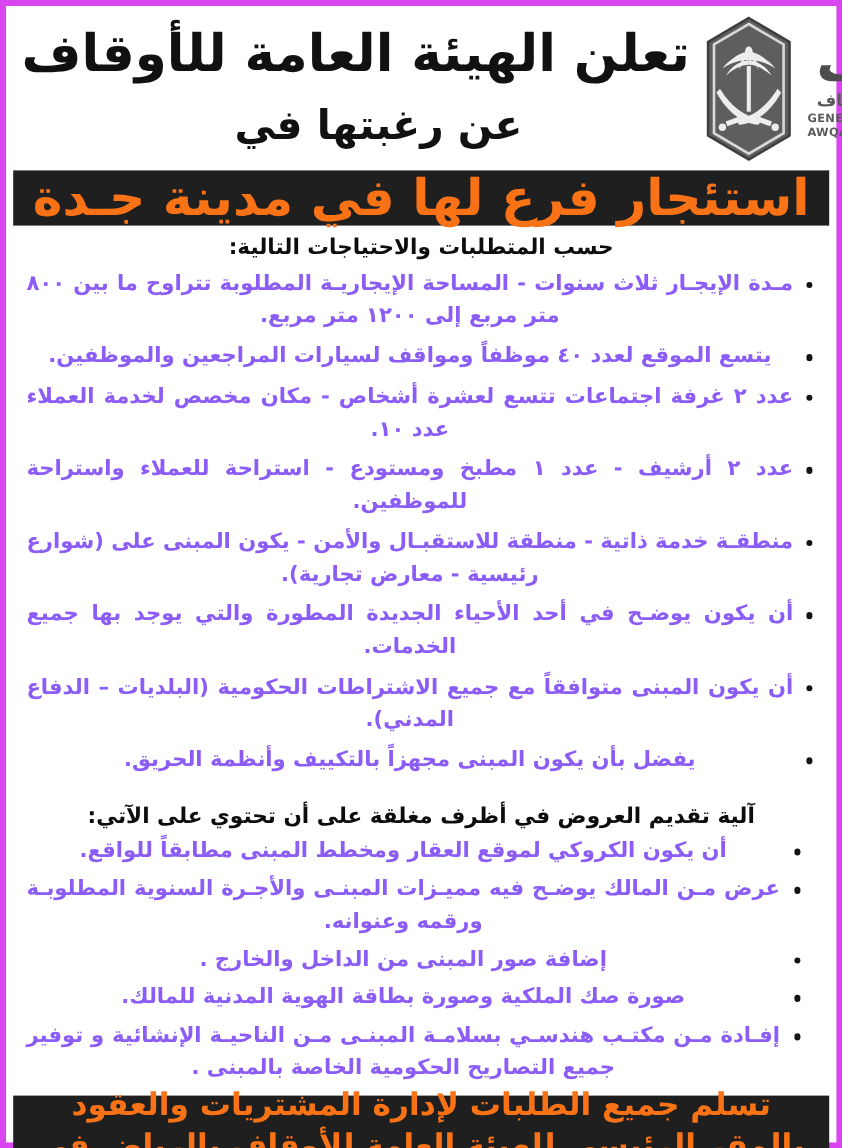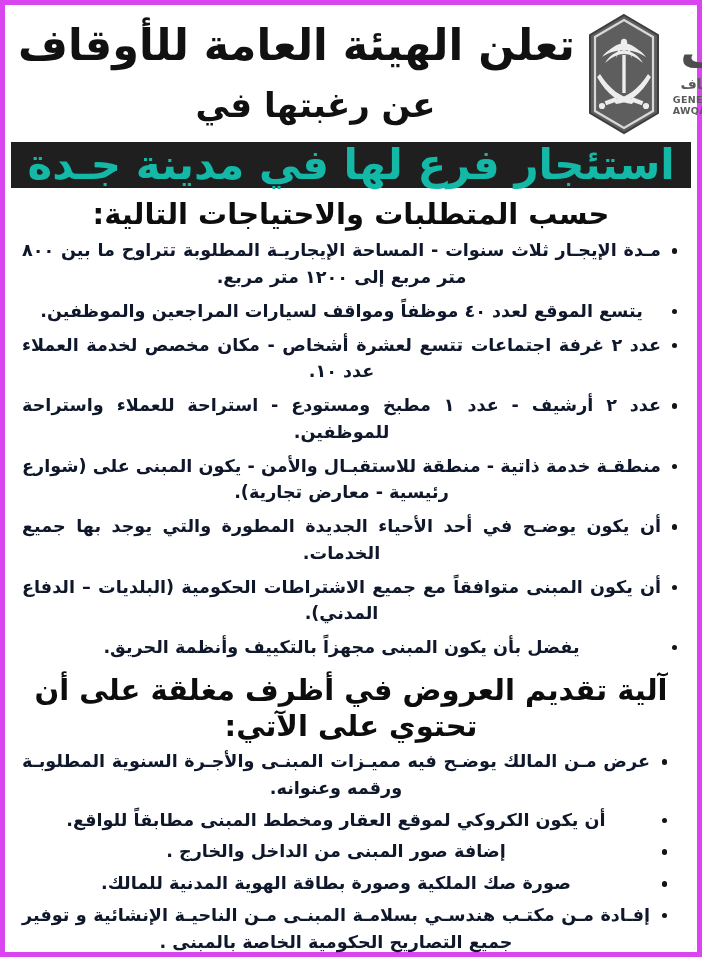--- a/index.html
+++ b/index.html
@@ -88,21 +88,21 @@
     font-weight: 600;
     color: #5a5a5a;
     letter-spacing: 0.3px;
     direction: ltr;
     margin-top: 2px;
   }
 
   
   .banner {
     background: #1f1f1f;
-    color: #14b8a6;
+    color: #f97316;
     text-align: center;
     display: flex;
     align-items: center;
     justify-content: center;
   }
   .banner-top {
     height: 88px;
     margin: 1px 1px 0 1px;
   }
   .banner-top .btext {
@@ -125,47 +125,47 @@
 
   
   .body-area {
     flex: 1 1 auto;
     padding: 6px 12px 2px 12px;
     color: #111111;
     display: flex;
     flex-direction: column;
   }
   .section-heading {
-    font-size: 29px;
+    font-size: 18px;
     font-weight: 900;
     text-align: center;
     line-height: 1.25;
     margin: 2px 0 5px 0;
     color: #0d0d0d;
   }
   .section-heading.sec2 {
-    margin-top: 4px;
+    margin-top: 16px;
     margin-bottom: 4px;
   }
 
   ul.bullets {
     list-style: none;
     margin: 0;
     padding: 0;
   }
   ul.bullets li {
     position: relative;
     font-size: 17.6px;
     font-weight: 700;
     line-height: 1.52;
     padding-right: 19px;
     margin-bottom: 6px;
     text-align: justify;
     text-align-last: center;
-    color: #0f172a;
+    color: #8b5cf6;
   }
   ul.bullets li::before {
     content: "";
     position: absolute;
     right: 3px;
     top: 11px;
     width: 5.5px; height: 5.5px;
     background: #141414;
     border-radius: 50%;
   }
@@ -243,22 +243,22 @@
       <li>عدد ٢ أرشيف - عدد ١ مطبخ ومستودع - استراحة للعملاء واستراحة للموظفين.</li>
       <li>منطقـة خدمة ذاتية - منطقة للاستقبـال والأمن - يكون المبنى على (شوارع رئيسية - معارض تجارية).</li>
       <li>أن يكون يوضـح في أحد الأحياء الجديدة المطورة والتي يوجد بها جميع الخدمات.</li>
       <li>أن يكون المبنى متوافقاً مع جميع الاشتراطات الحكومية (البلديات – الدفاع المدني).</li>
       <li>يفضل بأن يكون المبنى مجهزاً بالتكييف وأنظمة الحريق.</li>
     </ul>
 
     <div class="section-heading sec2">آلية تقديم العروض في أظرف مغلقة على أن تحتوي على الآتي:</div>
 
     <ul class="bullets sec2">
+      <li>أن يكون الكروكي لموقع العقار ومخطط المبنى مطابقاً للواقع.</li>
       <li>عرض مـن المالك يوضـح فيه مميـزات المبنـى والأجـرة السنوية المطلوبـة ورقمه وعنوانه.</li>
-      <li>أن يكون الكروكي لموقع العقار ومخطط المبنى مطابقاً للواقع.</li>
       <li>إضافة صور المبنى من الداخل والخارج .</li>
       <li>صورة صك الملكية وصورة بطاقة الهوية المدنية للمالك.</li>
       <li>إفـادة مـن مكتـب هندسـي بسلامـة المبنـى مـن الناحيـة الإنشائية و توفير جميع التصاريح الحكومية الخاصة بالمبنى .</li>
     </ul>
 
     <div class="spacer"></div>
   </div>
 
   <div class="banner banner-bottom">
     <div class="btext">تسلم جميع الطلبات لإدارة المشتريات والعقود بالمقر الرئيسي للهيئة العامة للأوقاف بالرياض في تاريخ ٢٠٢١/٠١/٣١م</div>

